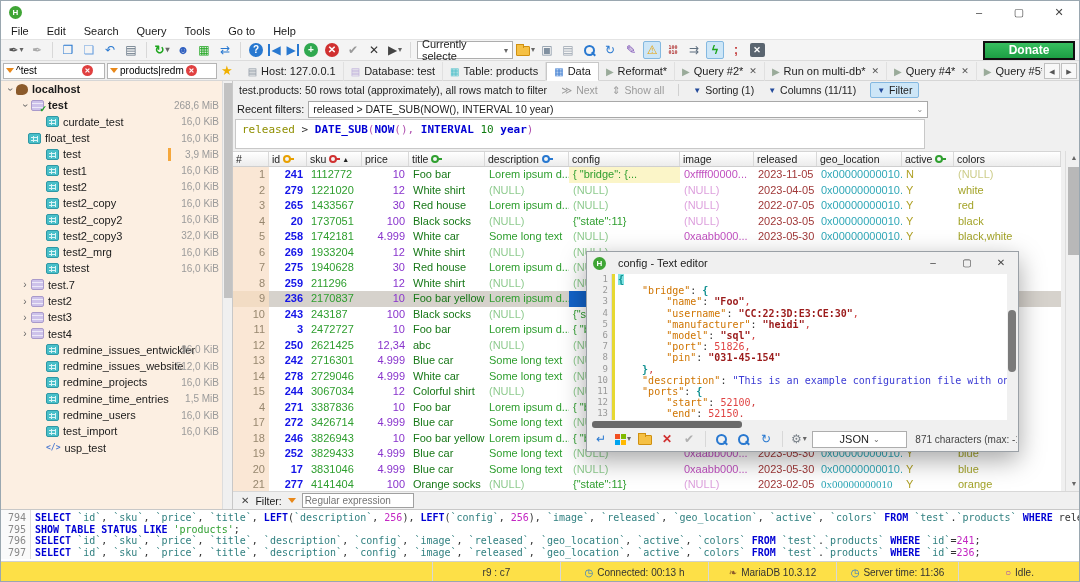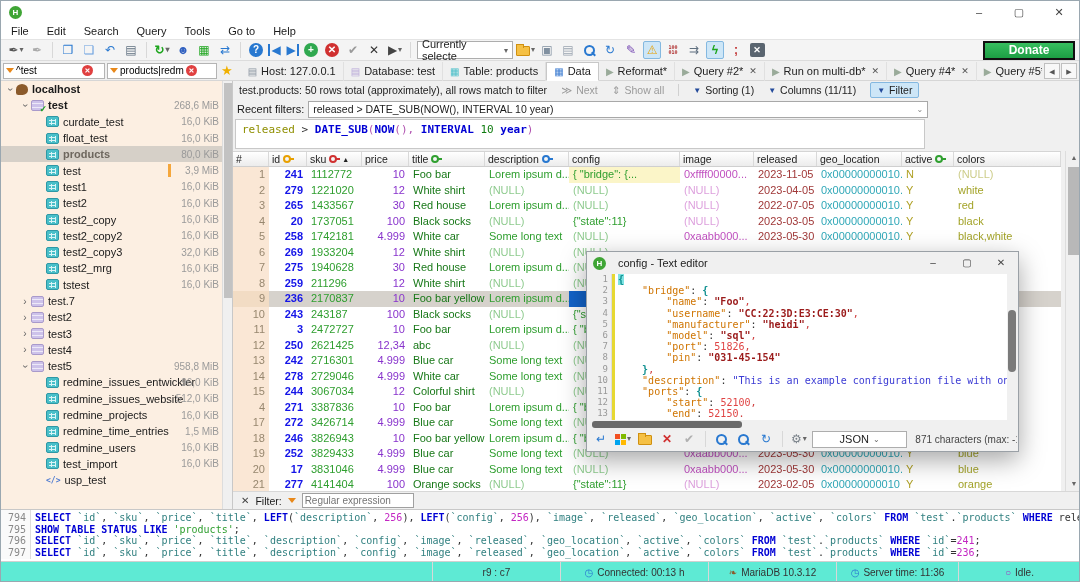--- a/index.html
+++ b/index.html
@@ -159,21 +159,21 @@
   .t-br{color:#0f9090;font-weight:bold}
   .t-brhl{color:#0f9090;font-weight:bold;background:#7fe3e3}
   .t-cm{color:#d04040}
 
   
   .sqllog{position:absolute;left:0;top:508px;width:1080px;height:50px;background:#fff;border-top:1px solid #c8c8c8;overflow:hidden;display:flex}
   .loggutter{width:30px;background:#fafafa;border-right:1px solid #ddd;text-align:right;padding:2px 4px 0 0;color:#888;font:10px/11.5px "DejaVu Sans Mono",monospace}
   .logbody{flex:1;font:10px/11.5px "DejaVu Sans Mono",monospace;white-space:pre;overflow:hidden;padding:2px 0 0 4px}
 
   
-  .statusbar{position:absolute;left:0;top:560px;width:1080px;height:22px;background:#5eead4;border-top:1px solid #d0d0d0;display:flex;align-items:center;font-size:10px;color:#333}
+  .statusbar{position:absolute;left:0;top:560px;width:1080px;height:22px;background:#fde047;border-top:1px solid #d0d0d0;display:flex;align-items:center;font-size:10px;color:#333}
   .seg{height:100%;display:flex;align-items:center;justify-content:center;gap:4px;border-right:1px solid #d8d8d8;white-space:nowrap}
   .sicon{font-size:10px}
 </style>
 </head>
 <body>
 
 <div class="app">
 
   <div class="titlebar">
     <span class="applogo">H</span>
@@ -332,31 +332,25 @@
           <span class="ti ti-db chk"></span>
           <span style="font-weight: bold;">test</span>
           <span class="tsize">268,6 MiB</span>
         </div>
         <div class="trow" style="padding-left: 34px;">
           <span class="caret"></span>
           <span class="ti ti-table"></span>
           <span>curdate_test</span>
           <span class="tsize">16,0 KiB</span>
         </div>
-        <div class="trow" style="padding-left: 34px;">
+        <div class="trow" style="padding-left: 16px;">
           <span class="caret"></span>
           <span class="ti ti-table"></span>
           <span>float_test</span>
           <span class="tsize">16,0 KiB</span>
-        </div>
-        <div class="trow sel" style="padding-left: 34px;">
-          <span class="caret"></span>
-          <span class="ti ti-table"></span>
-          <span style="font-weight: bold;">products</span>
-          <span class="tsize">80,0 KiB</span>
         </div>
         <div class="trow" style="padding-left: 34px;">
           <span class="caret"></span>
           <span class="ti ti-table"></span>
           <span>test</span>
           <span class="marker"></span>
           <span class="tsize">3,9 MiB</span>
         </div>
         <div class="trow" style="padding-left: 34px;">
           <span class="caret"></span>
@@ -412,26 +406,20 @@
         </div>
         <div class="trow" style="padding-left: 19px;">
           <span class="caret">›</span>
           <span class="ti ti-db"></span>
           <span>test3</span>
         </div>
         <div class="trow" style="padding-left: 19px;">
           <span class="caret">›</span>
           <span class="ti ti-db"></span>
           <span>test4</span>
-        </div>
-        <div class="trow" style="padding-left: 19px;">
-          <span class="caret open">›</span>
-          <span class="ti ti-db"></span>
-          <span>test5</span>
-          <span class="tsize">958,8 MiB</span>
         </div>
         <div class="trow" style="padding-left: 34px;">
           <span class="caret"></span>
           <span class="ti ti-table"></span>
           <span>redmine_issues_entwickler</span>
           <span class="tsize">96,0 KiB</span>
         </div>
         <div class="trow" style="padding-left: 34px;">
           <span class="caret"></span>
           <span class="ti ti-table"></span>
@@ -835,21 +823,21 @@
         <div class="grow">
           <div class="gcell c-rownum r" style="width: 36px;">21</div>
           <div class="gcell c-id r" style="width: 38px;">277</div>
           <div class="gcell c-sku" style="width: 55px;">4141404</div>
           <div class="gcell c-price r" style="width: 47px;">100</div>
           <div class="gcell c-title" style="width: 76px;">Orange socks</div>
           <div class="gcell c-desc null" style="width: 84px;">(NULL)</div>
           <div class="gcell c-config" style="width: 111px;">{"state":11}</div>
           <div class="gcell c-image null" style="width: 74px;">(NULL)</div>
           <div class="gcell c-released" style="width: 63px;">2023-02-05</div>
-          <div class="gcell c-geo" style="width: 85px;">0x00000000010</div>
+          <div class="gcell c-geo" style="width: 85px; font-family: Liberation Serif, serif;">0x00000000010</div>
           <div class="gcell c-active" style="width: 52px;">Y</div>
           <div class="gcell c-colors" style="width: 107px;">orange</div>
         </div>
       </div>
     <div class="vscroll">
       <span class="arr">▲</span>
         <div class="thumb"></div>
         <span class="arr dn">▼</span>
     </div>
     <div class="botfilter">

